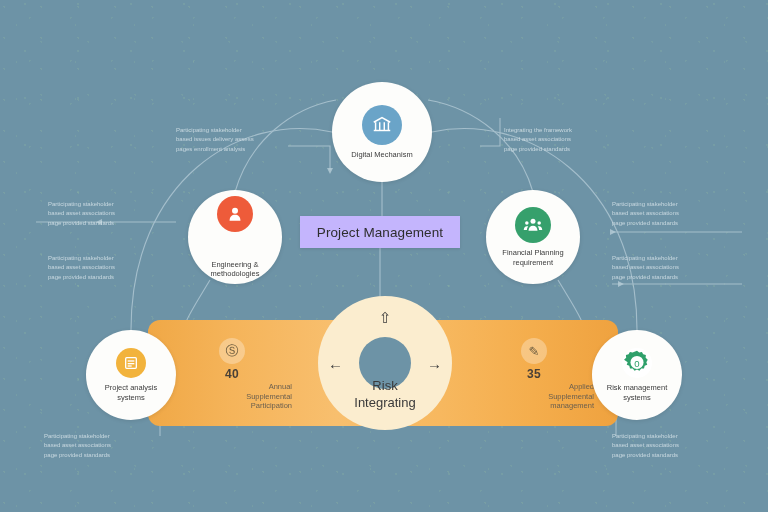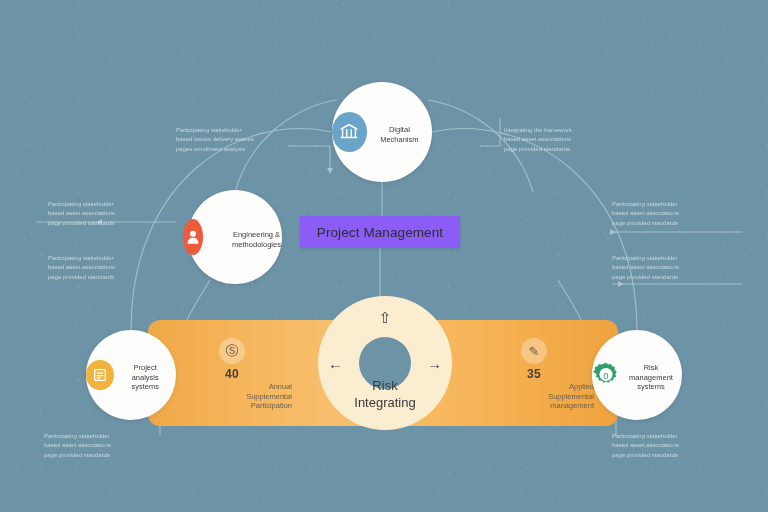--- a/index.html
+++ b/index.html
@@ -82,21 +82,21 @@
     text-align: center; font-size: 13px; line-height: 1.3;
     color: #3a3a3a; filter: blur(.3px);
   }
 
   
   .node {
     position: absolute;
     border-radius: 50%;
     background: #fdfdfb;
     box-shadow: 0 1px 4px rgba(0,0,0,.10);
-    display: flex; flex-direction: row;
+    display: flex; flex-direction: column;
     align-items: center; justify-content: center;
     text-align: center;
   }
   .node .nicon {
     border-radius: 50%;
     display: flex; align-items: center; justify-content: center;
     color: #fff;
   }
   .node .nlabel {
     font-size: 7.5px; line-height: 1.25; color: #3c3c3c;
@@ -111,21 +111,21 @@
   #node-left .nicon  { width: 36px; height: 36px; background: #ee5b3a; font-size: 19px; }
   #node-right .nicon { width: 36px; height: 36px; background: #36a06c; font-size: 17px; }
   #node-far-left .nicon  { width: 30px; height: 30px; background: #f2b33c; font-size: 15px; }
   #node-far-right .nicon { width: 30px; height: 30px; background: #fff; color: #2fa06a; font-size: 23px; }
 
   
   #title-plate {
     position: absolute;
     left: 300px; top: 216px;
     width: 160px; height: 32px;
-    background: #8b5cf6;
+    background: #c4b5fd;
     display: flex; align-items: center; justify-content: center;
     box-shadow: 0 1px 3px rgba(0,0,0,.10);
   }
   #title-plate span {
     font-size: 13.5px; color: #2e2e2e; letter-spacing: .1px;
   }
 
   
   .anno {
     position: absolute;
@@ -241,20 +241,35 @@
       <svg width="20" height="20" viewBox="0 0 24 24" fill="#ffffff">
         <circle cx="12" cy="8" r="3.6"></circle>
         <path d="M5.5 20 C5.5 15.4 8.4 13 12 13 C15.6 13 18.5 15.4 18.5 20 Z"></path>
       </svg>
     </div>
     <div class="nlabel">
       <span>Engineering &amp;</span><br><span>methodologies</span>
     </div>
   </div>
 
+  <div class="node" id="node-right">
+    <div class="nicon">
+      <svg width="20" height="20" viewBox="0 0 24 24" fill="#ffffff">
+        <circle cx="12" cy="7.5" r="3"></circle>
+        <path d="M6.6 19 C6.6 15.2 9 13 12 13 C15 13 17.4 15.2 17.4 19 Z"></path>
+        <circle cx="4.6" cy="9.5" r="2.1"></circle>
+          <path d="M0.9 18 C0.9 15 2.6 13.4 4.6 13.4 C5.2 13.4 5.8 13.6 6.3 13.9 C5.3 14.9 4.7 16.3 4.7 18 Z"></path>
+        <circle cx="19.4" cy="9.5" r="2.1"></circle>
+          <path d="M23.1 18 C23.1 15 21.4 13.4 19.4 13.4 C18.8 13.4 18.2 13.6 17.7 13.9 C18.7 14.9 19.3 16.3 19.3 18 Z"></path>
+      </svg>
+    </div>
+    <div class="nlabel">
+      <span>Financial Planning</span><br><span>requirement</span>
+    </div>
+  </div>
 
   <div class="node" id="node-far-left">
     <div class="nicon">
       <svg width="16" height="16" viewBox="0 0 24 24" fill="none" stroke="#ffffff" stroke-width="2">
         <rect x="4" y="4" width="16" height="16" rx="1.5"></rect>
         <path d="M7 9 H17"></path>
           <path d="M7 13 H17"></path>
           <path d="M7 16.5 H13"></path>
       </svg>
     </div>

